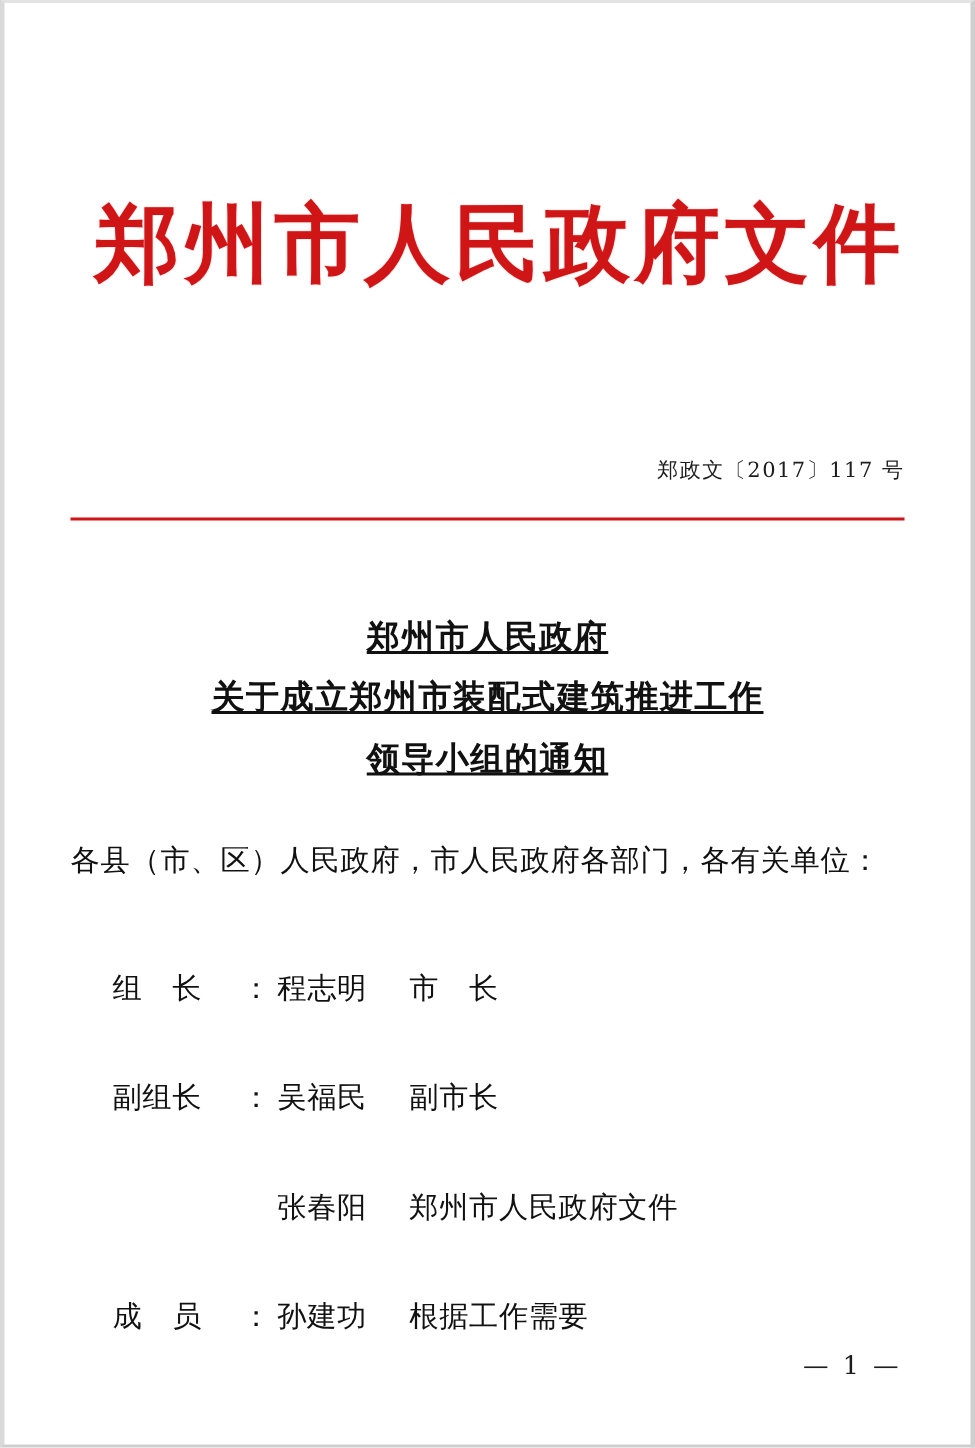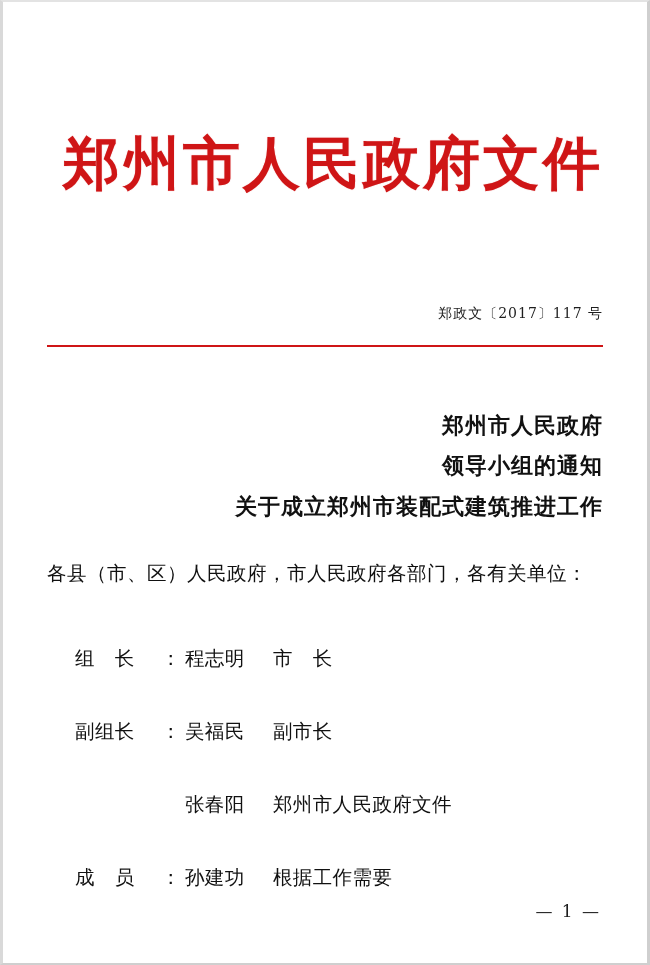--- a/index.html
+++ b/index.html
@@ -64,26 +64,27 @@
 
   .red-rule {
     margin-top: 22px;
     height: 2px;
     background: #cf1516;
     width: 100%;
   }
 
   .title-block {
     margin-top: 58px;
-    text-align: right;
+    text-align: center;
     font-weight: bold;
     font-size: 22px;
     line-height: 1.85;
     color: #111111;
     letter-spacing: 1px;
+    text-decoration: underline;
   }
   .title-line { white-space: nowrap; }
 
   .recipient {
     margin-top: 30px;
     font-size: 19.5px;
     color: #111111;
     line-height: 1.75;
     letter-spacing: 0.5px;
   }
@@ -146,22 +147,22 @@
   <div class="content">
 
     <div class="masthead">郑州市人民政府文件</div>
 
     <div class="doc-number">郑政文〔2017〕117 号</div>
 
     <div class="red-rule"></div>
 
     <div class="title-block">
       <div class="title-line">郑州市人民政府</div>
+      <div class="title-line">关于成立郑州市装配式建筑推进工作</div>
       <div class="title-line">领导小组的通知</div>
-      <div class="title-line">关于成立郑州市装配式建筑推进工作</div>
     </div>
 
     <div class="recipient">各县（市、区）人民政府，市人民政府各部门，各有关单位：</div>
 
 
     <div class="roster">
       <div class="roster-row">
         <span class="role">组　长</span><span class="colon">：</span><span class="name">程志明</span><span class="post">市　长</span>
       </div>
       <div class="roster-row">

